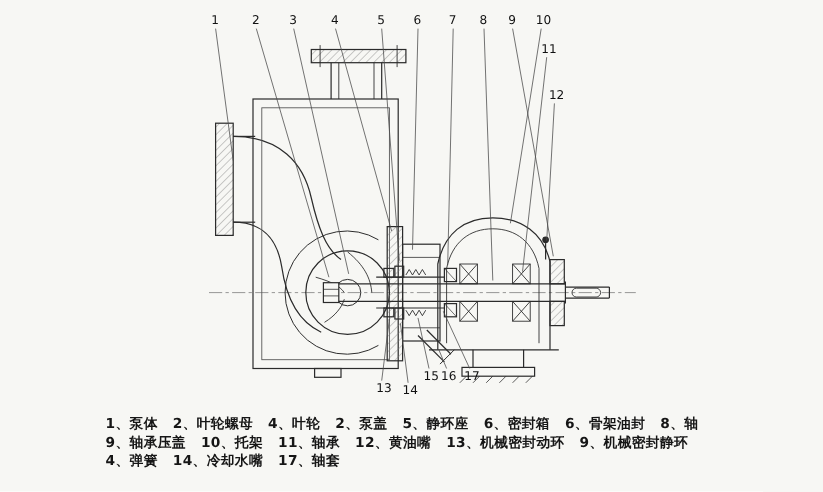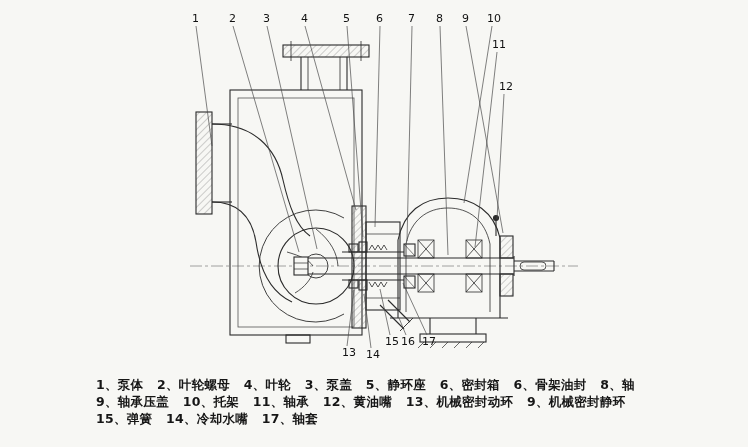--- a/index.html
+++ b/index.html
@@ -227,29 +227,29 @@
       <text x="385" y="345">15</text>
       <text x="401" y="345">16</text>
       <text x="422" y="345">17</text>
     </g>
   </svg>
 
   <div class="legend">
     <span class="li">1、泵体</span>
     <span class="li">2、叶轮螺母</span>
     <span class="li">4、叶轮</span>
-    <span class="li">3、泵盖</span>
+    <span class="li">2、泵盖</span>
     <span class="li">5、静环座</span>
     <span class="li">6、密封箱</span>
     <span class="li">6、骨架油封</span>
     <span class="li">8、轴</span>
     <span class="li">9、轴承压盖</span>
     <span class="li">10、托架</span>
     <span class="li">11、轴承</span>
     <span class="li">12、黄油嘴</span>
     <span class="li">13、机械密封动环</span>
     <span class="li">9、机械密封静环</span>
-    <span class="li">15、弹簧</span>
+    <span class="li">4、弹簧</span>
     <span class="li">14、冷却水嘴</span>
     <span class="li">17、轴套</span>
   </div>
 
 </div>
 
 </body></html>

